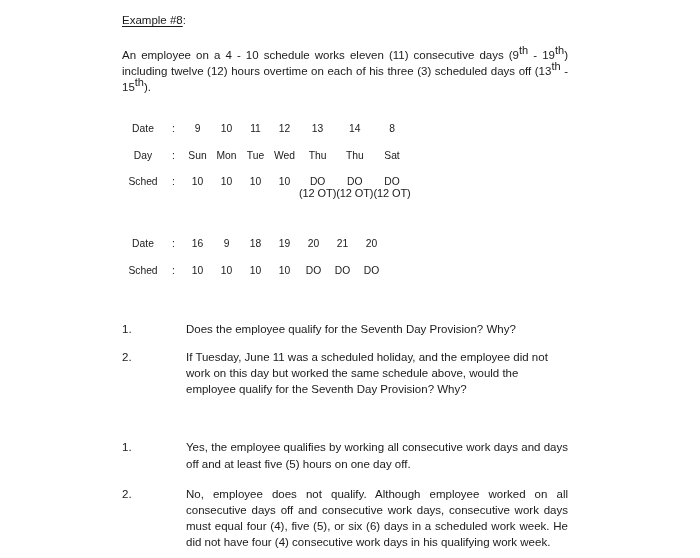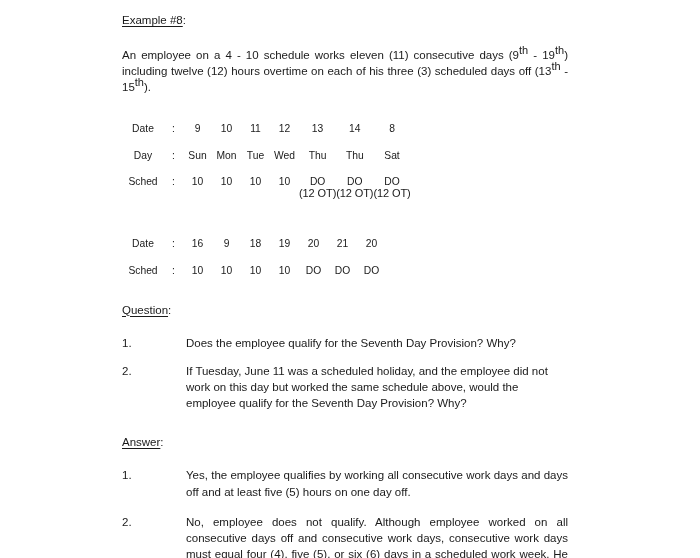--- a/index.html
+++ b/index.html
@@ -182,39 +182,37 @@
           <td class="val-cell">10</td>
           <td class="val-cell">DO</td>
           <td class="val-cell">DO</td>
           <td class="val-cell">DO</td>
         </tr>
       </tbody>
     </table>
 
     <div class="sp-26"></div>
 
-    <div class="heading"><span class="u">Question</span><span>:</span></div>
 
     <div class="sp-18"></div>
 
     <div class="qa-item">
       <div class="qa-num">1.</div>
       <div class="qa-text nojust">Does the employee qualify for the Seventh Day Provision?   Why?</div>
     </div>
 
     <div class="sp-12"></div>
 
     <div class="qa-item">
       <div class="qa-num">2.</div>
       <div class="qa-text nojust">If Tuesday, June 11 was a scheduled holiday, and the employee did not work on this day but worked the same schedule above, would the employee qualify for the Seventh Day Provision?  Why?</div>
     </div>
 
     <div class="sp-24"></div>
 
-    <div class="heading"><span class="u">Answer</span><span>:</span></div>
 
     <div class="sp-18"></div>
 
     <div class="qa-item">
       <div class="qa-num">1.</div>
       <div class="qa-text">Yes, the employee qualifies by working all consecutive work days and days off and at least five (5) hours on one day off.</div>
     </div>
 
     <div class="sp-14"></div>
 

